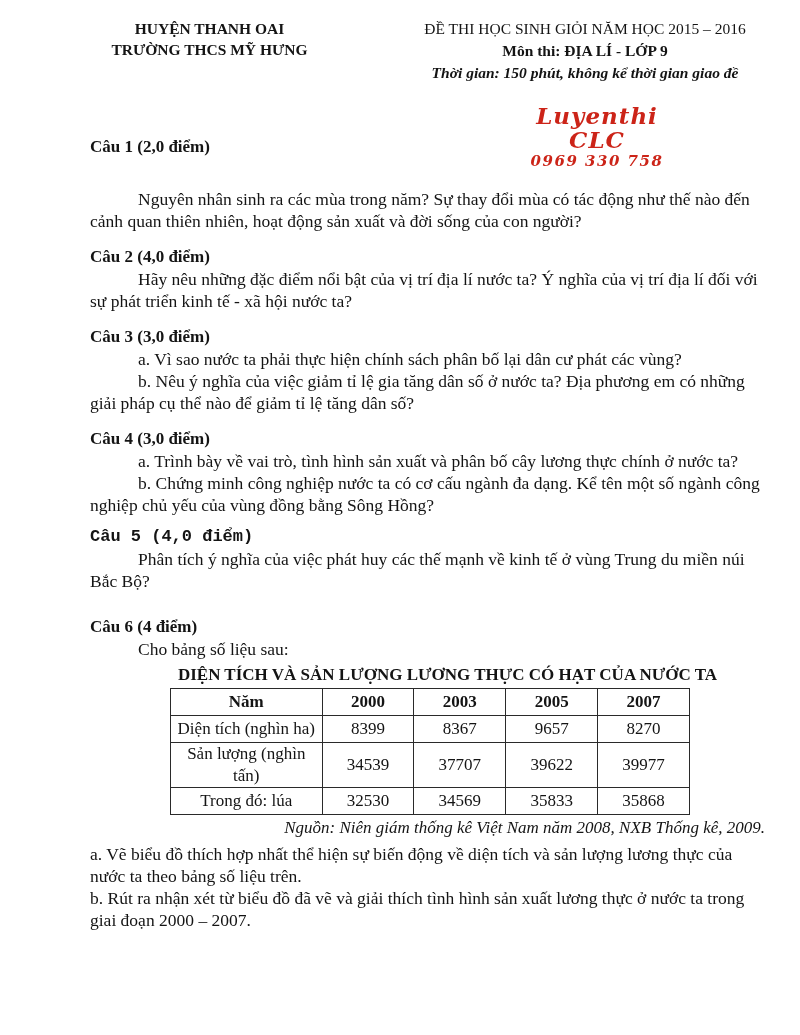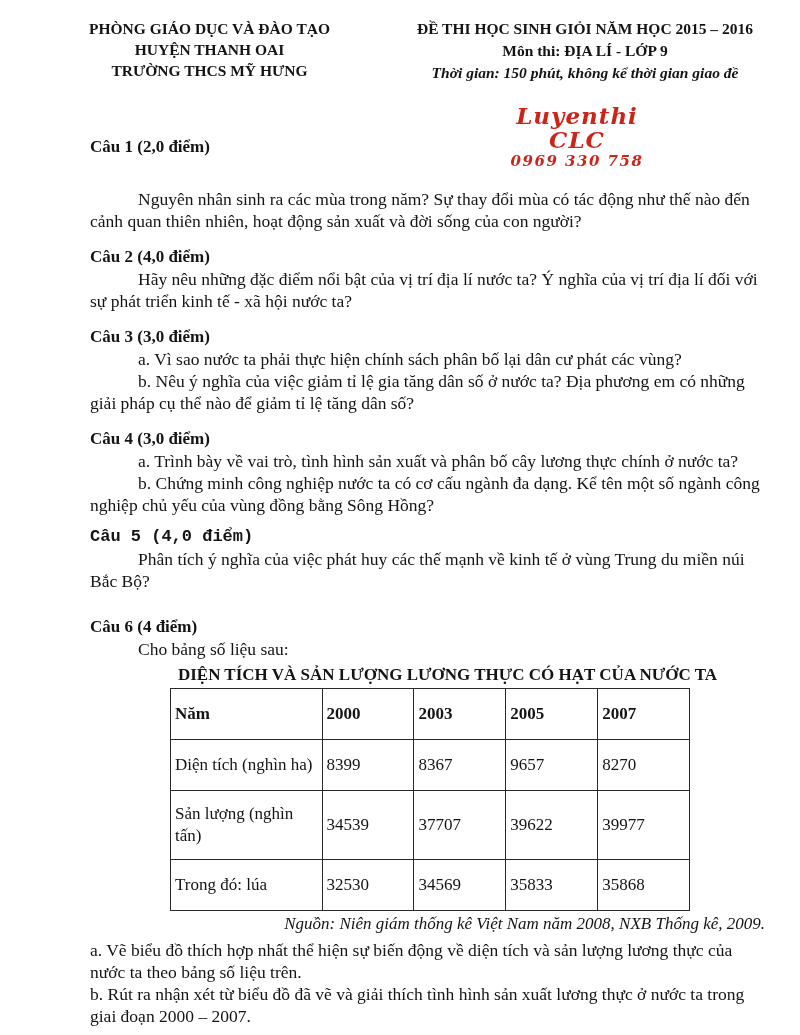--- a/index.html
+++ b/index.html
@@ -15,26 +15,26 @@
   .doc-header { display:flex; padding-top:18px; }
   .header-left {
     width:255px; margin-left:82px;
     text-align:center; font-weight:bold;
     font-size:15.5px; line-height:21px;
   }
   .header-right {
     width:360px; margin-left:68px;
     text-align:center; font-size:15.5px; line-height:22px;
   }
-  .header-right .title-line { font-weight:bold; }
+  .header-right .title-line { font-weight:normal; }
   .header-right .subject-line { font-weight:bold; }
   .header-right .time-line { font-style:italic;font-weight:bold; }
   
   .watermark {
-    position:absolute; top:104px; left:492px; width:170px;
+    position:absolute; top:104px; left:512px; width:170px;
     text-align:center; color:#cc2418; pointer-events:none;
   }
   .watermark .brand {
     font-family:"DejaVu Serif", serif;
     font-weight:bold; font-style:italic;
     font-size:23px; line-height:24px; letter-spacing:1px;
   }
   .watermark .phone {
     font-family:"DejaVu Serif", serif;
     font-weight:bold; font-style:italic;
@@ -55,39 +55,38 @@
     font-weight:bold; font-size:17px;
     text-align:center; margin:4px 0 2px 40px;
   }
   table.data {
     border-collapse:collapse;
     margin-left:80px; width:520px;
     font-size:17px;
   }
   table.data th, table.data td {
     border:1px solid #2a2a2a;
-    text-align:left; vertical-align:middle;
-    height:26px; padding:12px 4px;
+    text-align:center; vertical-align:middle;
+    height:26px; padding:0 4px;
   }
   table.data th { font-weight:bold; }
   table.data .col-label { width:160px; }
   table.data .col-year { width:90px; }
   .source-line {
     font-style:italic; text-align:right;
     margin:2px 0 4px 0; font-size:17px;
   }
 </style>
 </head>
 <body>
 
 <div class="page">
 
   <div class="doc-header">
     <div class="header-left">
-      <div>PHÒNG GIÁO DỤC VÀ ĐÀO TẠO</div>
       <div>HUYỆN THANH OAI</div>
       <div>TRƯỜNG THCS MỸ HƯNG</div>
     </div>
     <div class="header-right">
       <div class="title-line">ĐỀ THI HỌC SINH GIỎI NĂM HỌC 2015 – 2016</div>
       <div class="subject-line">Môn thi: ĐỊA LÍ - LỚP 9</div>
       <div class="time-line">Thời gian: 150 phút, không kể thời gian giao đề</div>
     </div>
   </div>
 

